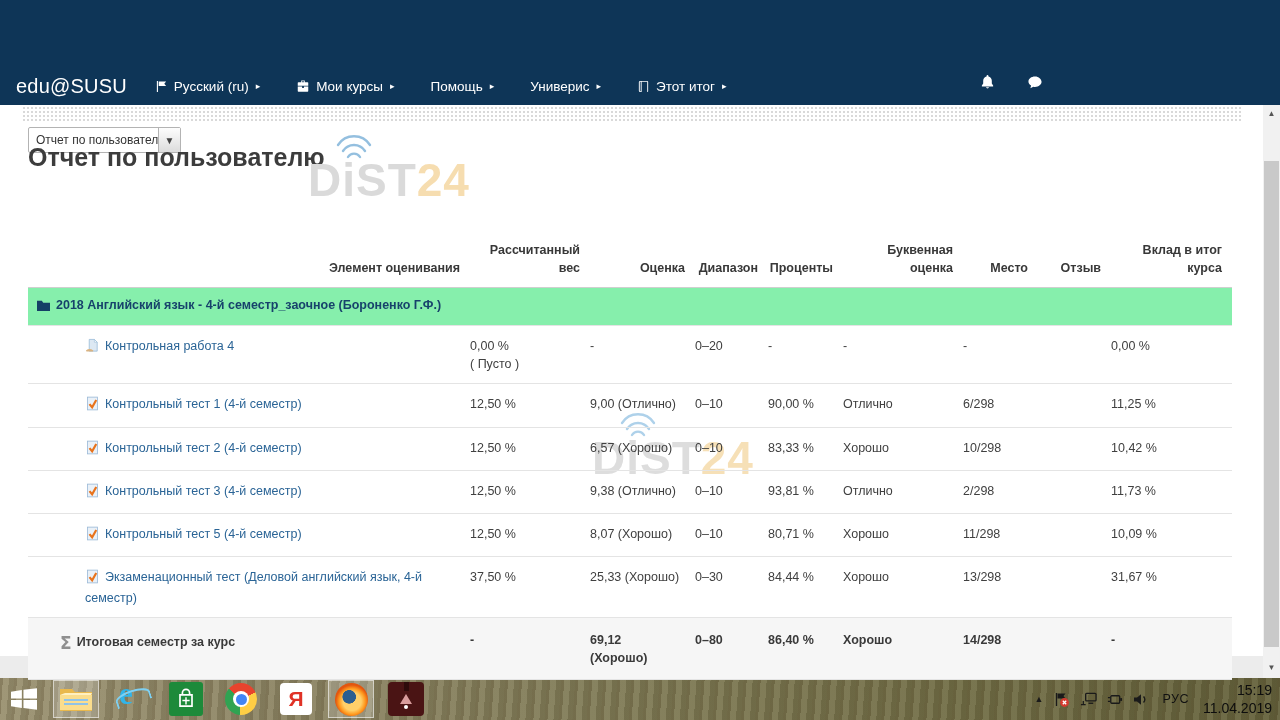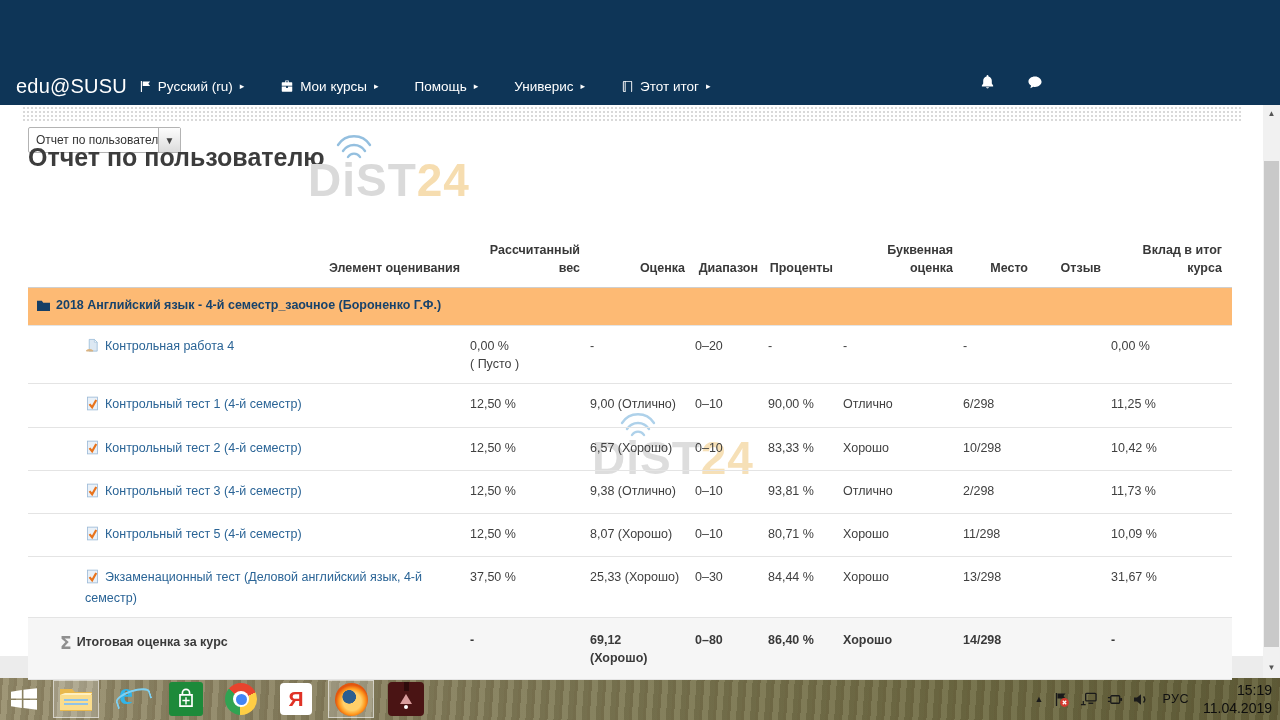--- a/index.html
+++ b/index.html
@@ -2,21 +2,21 @@
 <html><head>
 <meta charset="utf-8">
 <style>
   html,body{margin:0;padding:0;background:#fff;}
   .screen{position:relative;width:1280px;height:720px;overflow:hidden;
           font-family:"Liberation Sans","DejaVu Sans",sans-serif;background:#fff;}
 
   
   .navbar{position:absolute;left:0;top:0;width:1280px;height:105px;background:#0e3557;}
   .nav-row{position:absolute;left:16px;right:0;top:70px;height:32px;display:flex;align-items:center;}
-  .logo{color:#fff;font-size:20px;letter-spacing:.2px;margin-right:12px;cursor:pointer;}
+  .logo{color:#fff;font-size:20px;letter-spacing:.2px;margin-right:28px;cursor:pointer;}
   .menu{display:flex;align-items:center;gap:36px;}
   .mitem{display:flex;align-items:center;gap:6px;color:#fff;font-size:13.5px;cursor:pointer;text-decoration:none;}
   .mitem .mic{display:inline-flex;align-items:center;}
   .caret{font-size:9px;color:#fff;margin-left:1px;}
   .nav-right{position:absolute;right:237px;top:74px;display:flex;gap:32px;align-items:center;}
   .navicon{display:inline-flex;cursor:pointer;}
 
   
   .content{position:absolute;left:0;top:105px;width:1263px;height:573px;background:#fff;}
   .dots{position:absolute;left:22px;top:1px;width:1221px;height:17px;
@@ -39,21 +39,21 @@
   .wm1{left:308px;top:52px;}
   .wm2{left:592px;top:330px;opacity:.9;}
 
   
   .tblwrap{position:absolute;left:28px;top:119px;width:1204px;z-index:1;}
   table.grades{width:1204px;border-collapse:collapse;table-layout:fixed;font-size:12.5px;color:#404040;}
   table.grades th{font-weight:700;color:#383838;text-align:right;vertical-align:bottom;
                   padding:6px 10px 9px 0;line-height:1.5;border-bottom:1px solid #cfcfcf;height:48px;}
   table.grades td{padding:11px 10px 10px 0;vertical-align:top;border-bottom:1px solid #e4e4e4;
                   white-space:pre-line;line-height:1.45;}
-  table.grades tr.category td{background:#fdba74;padding:8px 10px 8px 0;border-top:1px solid #e4e4e4;}
+  table.grades tr.category td{background:#86efac;padding:8px 10px 8px 0;border-top:1px solid #e4e4e4;}
   table.grades tr.total td{background:#f6f6f6;font-weight:700;color:#3a3a3a;padding:13px 10px 12px 0;}
   table.grades td.c0{white-space:normal;}
   table.grades tr.category td.c0{padding-left:8px;font-weight:700;color:#17426b;}
   table.grades tr.item td.c0{padding-left:57px;}
   table.grades tr.total td.c0{padding-left:32px;}
   table.grades a{color:#2a6496;text-decoration:none;cursor:pointer;}
   .ric{display:inline-block;vertical-align:-3px;margin-right:5px;}
   .sig{color:#8f8f8f;font-weight:700;font-size:17px;font-family:"DejaVu Sans",sans-serif;}
 
   
@@ -308,21 +308,21 @@
               <td>37,50 %</td>
               <td>25,33 (Хорошо)</td>
               <td>0–30</td>
               <td>84,44 %</td>
               <td>Хорошо</td>
               <td>13/298</td>
               <td></td>
               <td>31,67 %</td>
             </tr>
             <tr class="total">
-              <td class="c0"><span class="ric"><span class="sig">Σ</span></span><span>Итоговая оценка за курс</span></td>
+              <td class="c0"><span class="ric"><span class="sig">Σ</span></span><span>Итоговая семестр за курс</span></td>
               <td>-</td>
               <td>69,12
 (Хорошо)</td>
               <td>0–80</td>
               <td>86,40 %</td>
               <td>Хорошо</td>
               <td>14/298</td>
               <td></td>
               <td>-</td>
             </tr>

